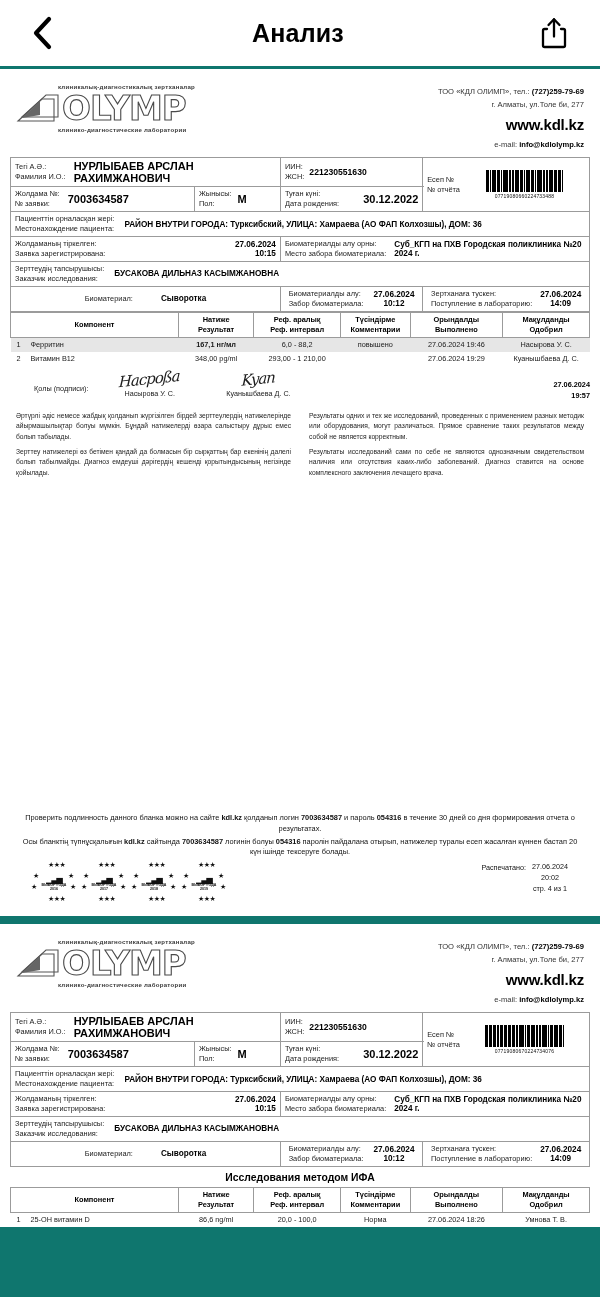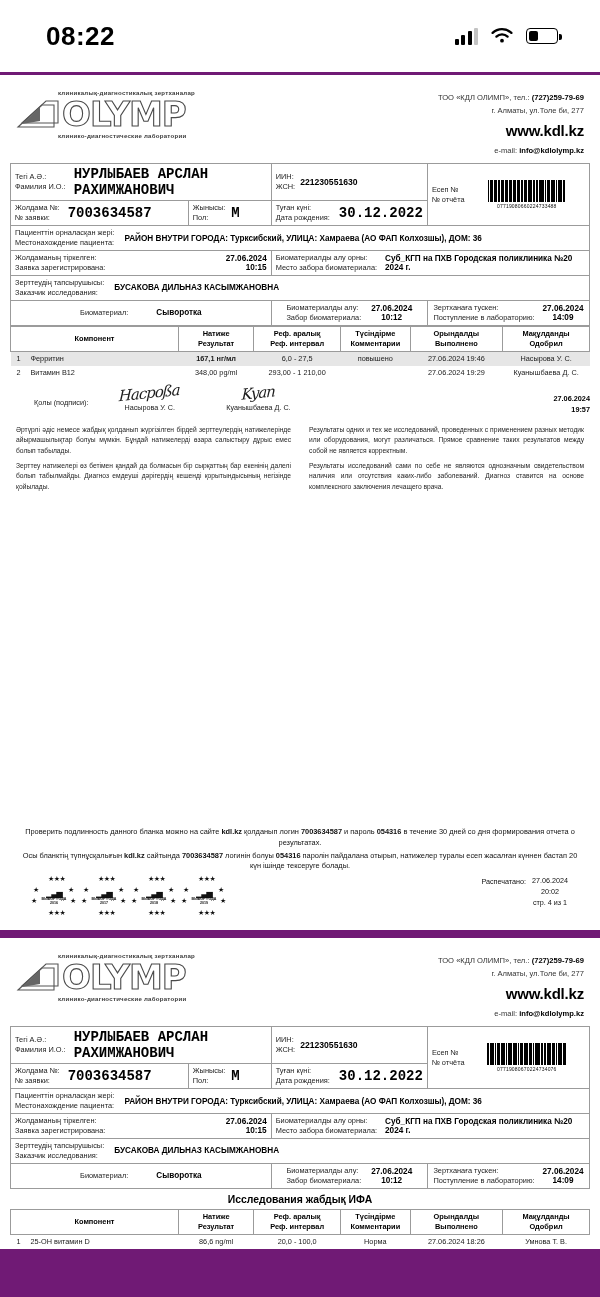--- a/index.html
+++ b/index.html
@@ -63,21 +63,21 @@
     padding: 0 26px 0 22px;
     background: #ffffff;
   }
   .nav-back { width: 40px; height: 40px; display:flex; align-items:center; justify-content:center; cursor: pointer; }
   .nav-title { font-size: 25px; font-weight: bold; color: #000; letter-spacing: 0.2px; }
   .nav-share { width: 40px; height: 40px; display:flex; align-items:center; justify-content:center; cursor: pointer; }
 
   
   .docwrap {
     flex: 1 1 auto;
-    background: #701a75;
+    background: #0f766e;
     overflow: hidden;
     padding-top: 3px;
   }
   .page {
     background: #ffffff;
     width: 600px;
     padding: 10px 10px 0 10px;
     position: relative;
   }
   .page + .page { margin-top: 8px; }
@@ -99,21 +99,21 @@
     line-height: 0.95;
   }
   .contact-block { text-align: right; font-size: 7.6px; color: #333; line-height: 1.75; padding-top: 2px; }
   .contact-block b { color: #000; }
   .contact-www { font-size: 15px; font-weight: bold; color: #000; letter-spacing: -0.2px; }
 
   
   table.info { width: 100%; border-collapse: collapse; font-size: 7.4px; color: #1a1a1a; }
   table.info td { border: 0.7px solid #9b9b9b; padding: 2px 4px; vertical-align: middle; }
   .lbl { color: #222; line-height: 1.35; white-space: nowrap; }
-  .val { font-weight: bold; font-size: 14px; color: #000; font-family: Liberation Mono, monospace; }
+  .val { font-weight: bold; font-size: 11px; color: #000; }
   .val-sm { font-weight: bold; font-size: 8.2px; color: #000; }
   .val-mid { font-weight: bold; font-size: 8.6px; color: #000; }
   .tc { text-align: center; }
   .tr { text-align: right; }
 
   .barcode { display: flex; align-items: flex-end; height: 22px; gap: 0.6px; justify-content: center; }
   .barcode i { display: block; background: #000; height: 100%; }
   .barcode-num { font-size: 5px; text-align: center; letter-spacing: 0.2px; color: #111; margin-top: 1px; }
 
   
@@ -169,42 +169,36 @@
   .award-t { font-size: 3.6px; font-weight: bold; color: #111; }
   .printed { display: flex; align-items: flex-start; gap: 6px; }
   .printed-lbl { font-size: 7.2px; color: #111; padding-top: 1px; margin-left: 40px; }
   .printed-val { font-size: 7.2px; color: #111; text-align: center; line-height: 1.5; }
 </style>
 </head>
 <body>
 
 <div class="phone">
 
-  <div class="statusbar">
-    <div class="status-time">08:22</div>
-    <div class="status-icons">
-      <span class="cell-bars">
-          <i></i>
-          <i></i>
-          <i></i>
-          <i></i>
-        </span>
-      <span class="wifi">
-        <svg width="24" height="18" viewBox="0 0 24 18">
-            <path d="M12 15.6a1.9 1.9 0 1 0 0-3.8 1.9 1.9 0 0 0 0 3.8z" fill="#000"></path>
-            <path d="M6.4 9.6a8 8 0 0 1 11.2 0" stroke="#000" stroke-width="2.3" fill="none" stroke-linecap="round"></path>
-            <path d="M2.6 5.9a13.4 13.4 0 0 1 18.8 0" stroke="#000" stroke-width="2.3" fill="none" stroke-linecap="round"></path>
-          </svg>
-      </span>
-      <span class="battery">
-          <i></i>
-        </span>
+
+  <div class="navbar">
+    <div class="nav-back">
+      <svg width="22" height="34" viewBox="0 0 22 34">
+          <path d="M18 3L5 17l13 14" stroke="#000" stroke-width="4.2" fill="none" stroke-linecap="round" stroke-linejoin="round"></path>
+        </svg>
+    </div>
+    <div class="nav-title">Анализ</div>
+    <div class="nav-share">
+      <svg width="26" height="32" viewBox="0 0 26 32">
+        <path d="M13 2.5v17" stroke="#000" stroke-width="2.3" stroke-linecap="round"></path>
+        <path d="M7.5 8L13 2.3 18.5 8" stroke="#000" stroke-width="2.3" fill="none" stroke-linecap="round" stroke-linejoin="round"></path>
+        <path d="M6 12H3.6a1.6 1.6 0 0 0-1.6 1.6v14.8A1.6 1.6 0 0 0 3.6 30h18.8a1.6 1.6 0 0 0 1.6-1.6V13.6A1.6 1.6 0 0 0 22.4 12H20" stroke="#000" stroke-width="2.3" fill="none" stroke-linecap="round" stroke-linejoin="round"></path>
+      </svg>
     </div>
   </div>
-
 
   <div class="docwrap">
 
     <div class="page">
 
       <div class="letterhead">
         <div class="logo-block">
           <div class="logo-top">клиникалық-диагностикалық зертханалар</div>
           <div class="logo-mark">
             <svg width="46" height="34" viewBox="0 0 46 34">
@@ -426,21 +420,21 @@
               <div>Мақұлданды</div>
                 <div>Одобрил</div>
             </th>
           </tr>
         </thead>
         <tbody>
           <tr class="row-hl">
             <td class="c-num">1</td>
             <td class="c-name">Ферритин</td>
             <td class="c-res bold">167,1 нг/мл</td>
-            <td class="c-ref">6,0 - 27,5</td>
+            <td class="c-ref">6,0 - 88,2</td>
             <td class="c-com">повышено</td>
             <td class="c-done">27.06.2024 19:46</td>
             <td class="c-appr">Насырова У. С.</td>
           </tr>
           <tr>
             <td class="c-num">2</td>
             <td class="c-name">Витамин В12</td>
             <td class="c-res">348,00 pg/ml</td>
             <td class="c-ref">293,00 - 1 210,00</td>
             <td class="c-com"></td>
@@ -977,21 +971,21 @@
               <div class="tc">
                 <div class="val-sm">27.06.2024</div>
                 <div class="val-sm">14:09</div>
               </div>
             </div>
           </td>
         </tr>
       </tbody>
         </table>
 
-      <div class="res-title">Исследования жабдық ИФА</div>
+      <div class="res-title">Исследования методом ИФА</div>
 
       <table class="res">
         <thead>
           <tr>
             <th colspan="2"><span>Компонент</span></th>
             <th style="width:13%">
               <div>Натиже</div>
                 <div>Результат</div>
             </th>
             <th style="width:15%">

